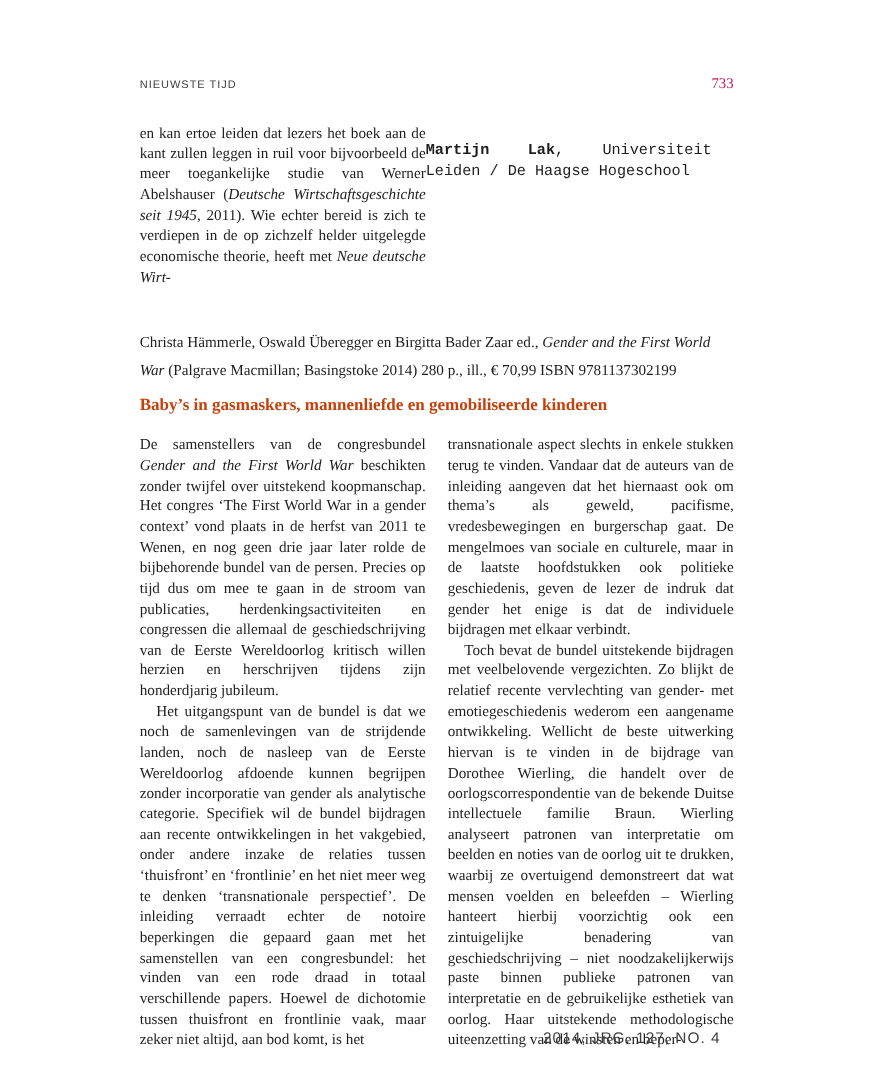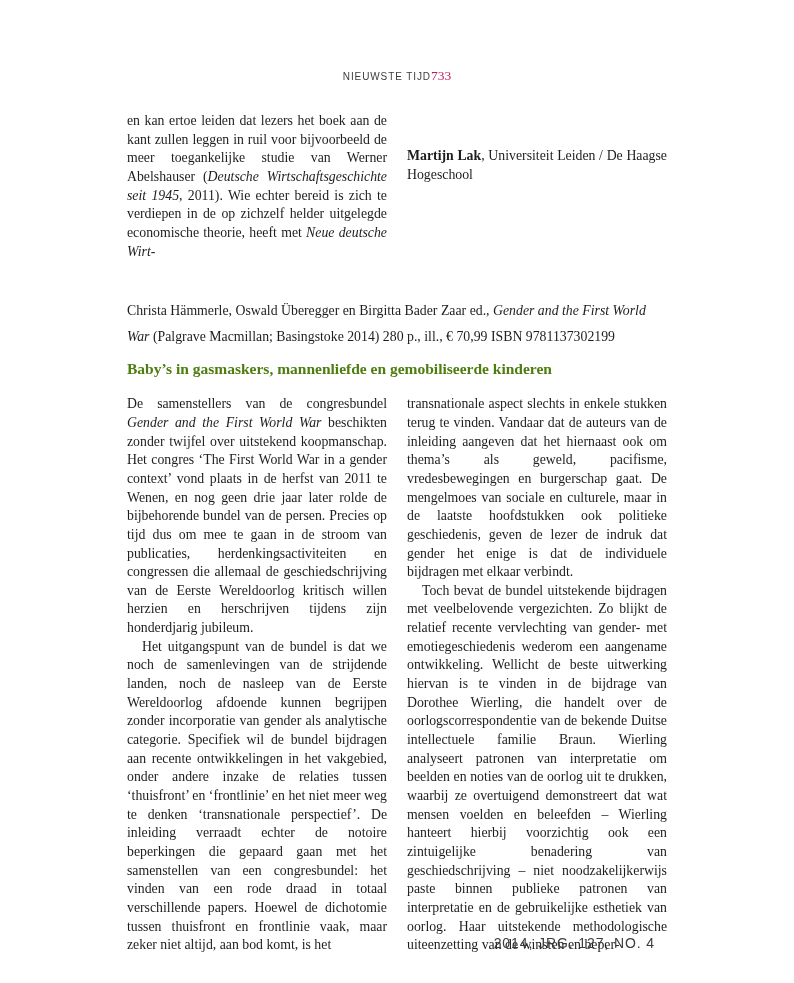--- a/index.html
+++ b/index.html
@@ -14,67 +14,67 @@
     background: #ffffff;
     box-sizing: border-box;
     padding: 68px 127px 0 127px;
     font-family: "Liberation Serif", "DejaVu Serif", serif;
     color: #1d1d1d;
     overflow: hidden;
   }
   
   .running-head {
     display: flex;
-    justify-content: center;
+    justify-content: space-between;
     align-items: baseline;
   }
   .section-label {
     font-family: "Liberation Sans", "DejaVu Sans", sans-serif;
     font-size: 10px;
     letter-spacing: 0.9px;
     color: #3c3c3c;
   }
   .folio {
     font-size: 13.5px;
     color: #be185d;
   }
   
   .twocol {
     display: flex;
-    gap: 20px;
   }
   .col {
     width: 260px;
     text-align: justify;
     font-size: 13.8px;
     line-height: 18.65px;
   }
   .prev-review {
     margin-top: 28px;
   }
   .signature {
-    margin-top: 35px;
+    margin-top: 17px;
+    font-family: Liberation Mono, monospace;
   }
   p { margin: 0; }
   p.indent { text-indent: 15px; }
   em { font-style: italic; }
   strong { font-weight: bold; }
   
   .citation {
     margin-top: 37px;
     font-size: 13.8px;
     line-height: 26px;
     text-align: left;
   }
   
   .review-title {
     margin-top: 10px;
     font-size: 15.5px;
     font-weight: bold;
-    color: #4d7c0f;
+    color: #c2410c;
   }
   
   .review-body {
     margin-top: 17px;
     justify-content: space-between;
   }
   
   .page-footer {
     position: absolute;
     right: 139px;

